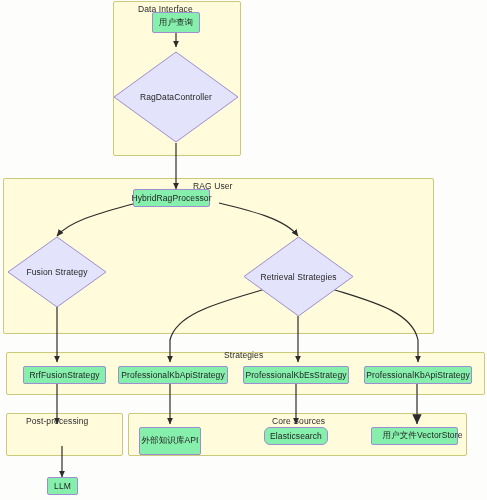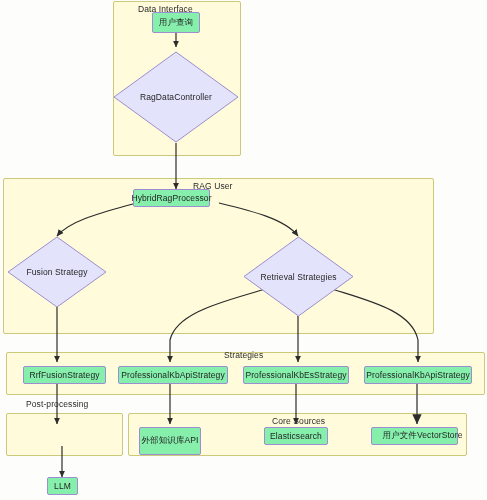--- a/index.html
+++ b/index.html
@@ -90,21 +90,21 @@
   <div class="subgraph" style="left:6px; top:413px; width:115px; height:41px;"></div>
 
   <div class="subgraph" style="left:128px; top:413px; width:337px; height:41px;"></div>
 
   <div class="subgraph-title" style="left:138px; top:4px;">Data Interface</div>
 
   <div class="subgraph-title" style="left:193px; top:181px;">RAG User</div>
 
   <div class="subgraph-title" style="left:224px; top:350px;">Strategies</div>
 
-  <div class="subgraph-title" style="left:26px; top:399px;">Post-processing</div>
+  <div class="subgraph-title" style="left:26px; top:416px;">Post-processing</div>
 
   <div class="subgraph-title" style="left:272px; top:416px;">Core Sources</div>
 
   <svg id="edge-layer" viewBox="0 0 487 500">
     <defs>
       <marker id="arrow" markerWidth="7" markerHeight="7" refX="5.4" refY="3" orient="auto" markerUnits="strokeWidth">
         <path d="M0,0.4 L5.6,3 L0,5.6 z" fill="#2c2c2c"></path>
       </marker>
     </defs>
 
@@ -178,21 +178,21 @@
 
   <div class="node-rect" style="left:364px; top:366px; width:108px; height:18px;">
     <span>ProfessionalKbApiStrategy</span>
   </div>
 
 
   <div class="node-rect" style="left:139px; top:427px; width:62px; height:28px;">
     <span>外部知识库API</span>
   </div>
 
-  <div class="node-rect" style="left:264px; top:427px; width:64px; height:18px;">
+  <div class="node-rect" style="left:264px; top:427px; width:64px; height:18px;border-radius:6px;">
     <span>Elasticsearch</span>
   </div>
 
   <div class="node-rect" style="left:371px; top:427px; width:87px; height:18px;padding-left:16px;">
     <span>用户文件VectorStore</span>
   </div>
 
   <div class="node-rect" style="left:47px; top:477px; width:31px; height:18px;">
     <span>LLM</span>
   </div>

